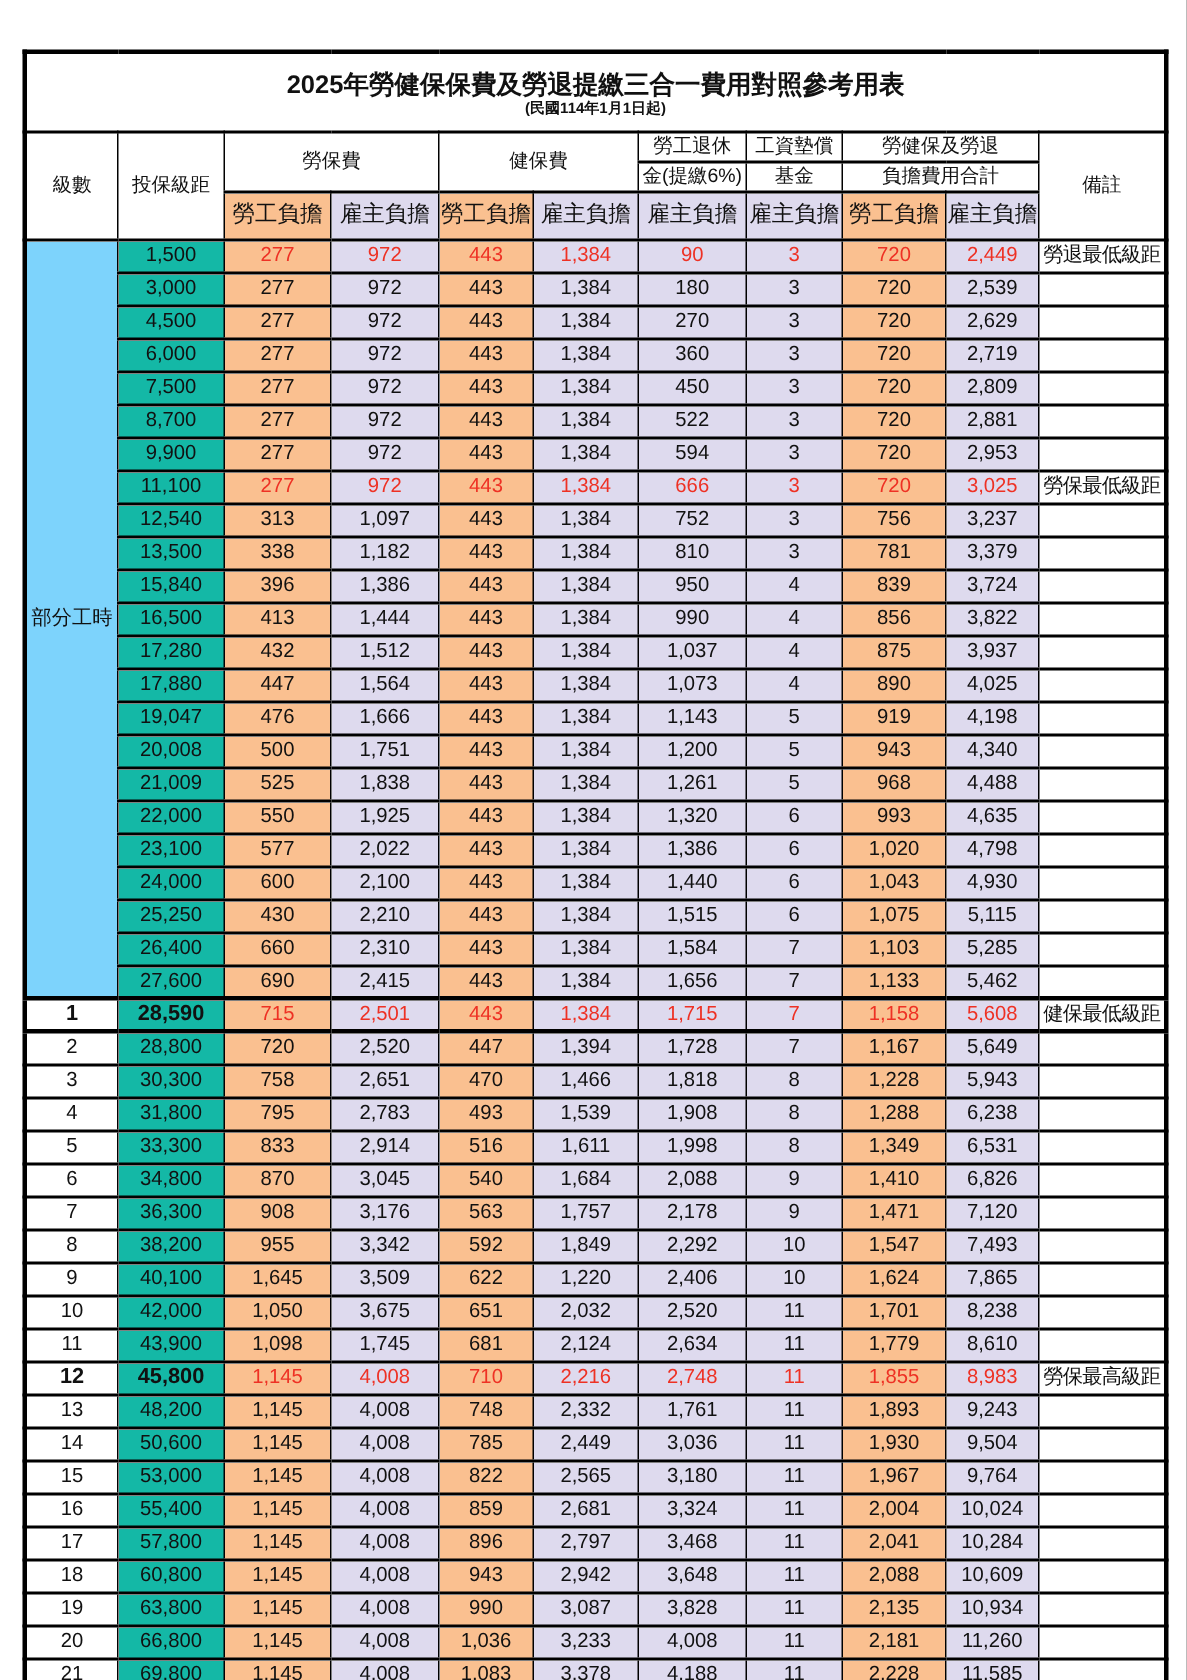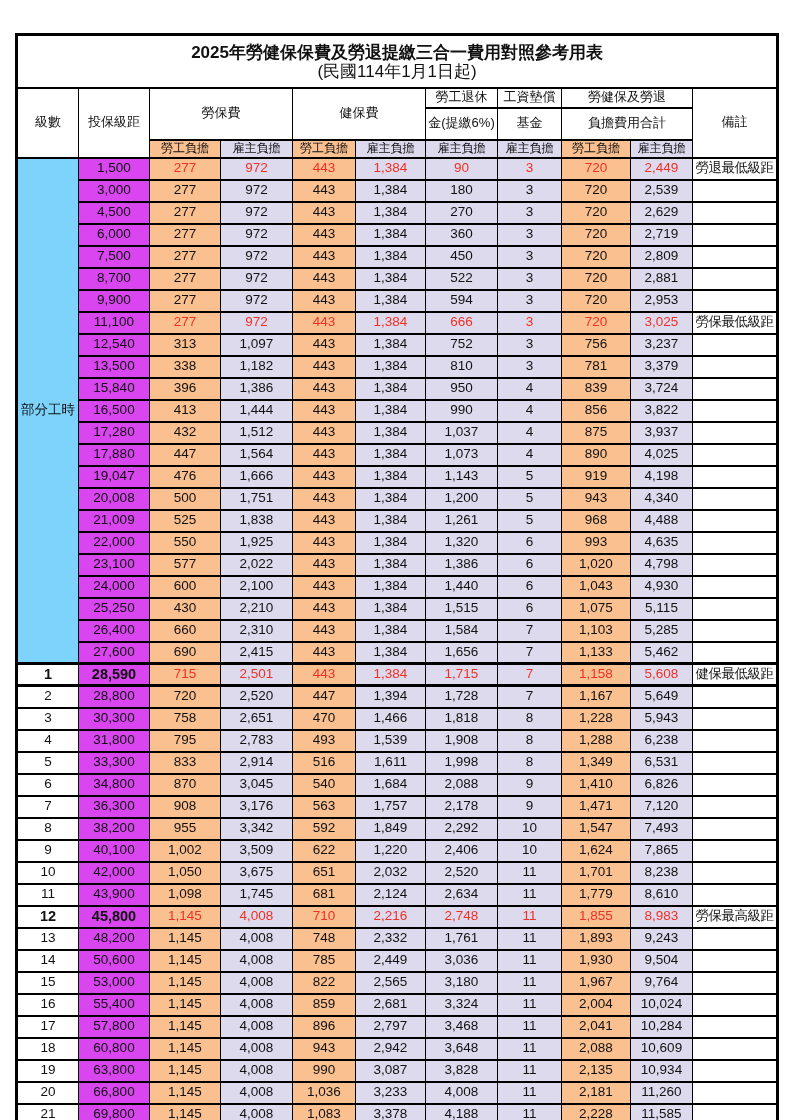--- a/index.html
+++ b/index.html
@@ -30,28 +30,28 @@
     padding: 0;
     white-space: nowrap;
     overflow: hidden;
     font-size: 13.5px;
     font-weight: normal;
     color: #111;
     line-height: 1.1;
   }
   .title-cell { height: 53px; }
   .title-line1 { font-size: 17px; font-weight: bold; display: block; padding-top: 3px; }
-  .title-line2 { font-size: 17px; font-weight: normal; display: block; }
+  .title-line2 { font-size: 10px; font-weight: bold; display: block; }
   .hrowA th { height: 20px; font-size: 13px; }
-  .hrowB th { height: 32px; font-size: 13px; }
-  .hrowC th { height: 18px; font-size: 12px; }
+  .hrowB th { height: 20px; font-size: 13px; }
+  .hrowC th { height: 32px; font-size: 15px; }
   .emp { background: #FAC090; }
   .er  { background: #DEDAEE; }
   .c-level { background: #fff; }
-  .c-bracket { background: #d946ef; }
+  .c-bracket { background: #14b8a6; }
   .c-note { font-size: 10px; color: #EE3124; font-weight: bold; letter-spacing: -0.5px; background: #fff; border-radius: 11px; }
   tbody td { height: 22px; }
   tr.red td.fee { color: #EE3124; }
   tr.boldrow td.c-level, tr.boldrow td.c-bracket { font-weight: bold; font-size: 14.5px; }
   tr.thick td { border-top-width: 3px; border-bottom-width: 3px; }
   .part-time-cell { font-size: 12px; background: #7dd3fc; }
 </style>
 </head>
 <body>
 
@@ -481,21 +481,21 @@
           <td class="fee er">1,849</td>
           <td class="fee er">2,292</td>
           <td class="fee er">10</td>
           <td class="fee emp">1,547</td>
           <td class="fee er">7,493</td>
           <td class="c-note"></td>
         </tr>
         <tr>
           <td class="c-level">9</td>
           <td class="c-bracket">40,100</td>
-          <td class="fee emp">1,002</td>
+          <td class="fee emp">1,645</td>
           <td class="fee er">3,509</td>
           <td class="fee emp">622</td>
           <td class="fee er">1,220</td>
           <td class="fee er">2,406</td>
           <td class="fee er">10</td>
           <td class="fee emp">1,624</td>
           <td class="fee er">7,865</td>
           <td class="c-note"></td>
         </tr>
         <tr>

